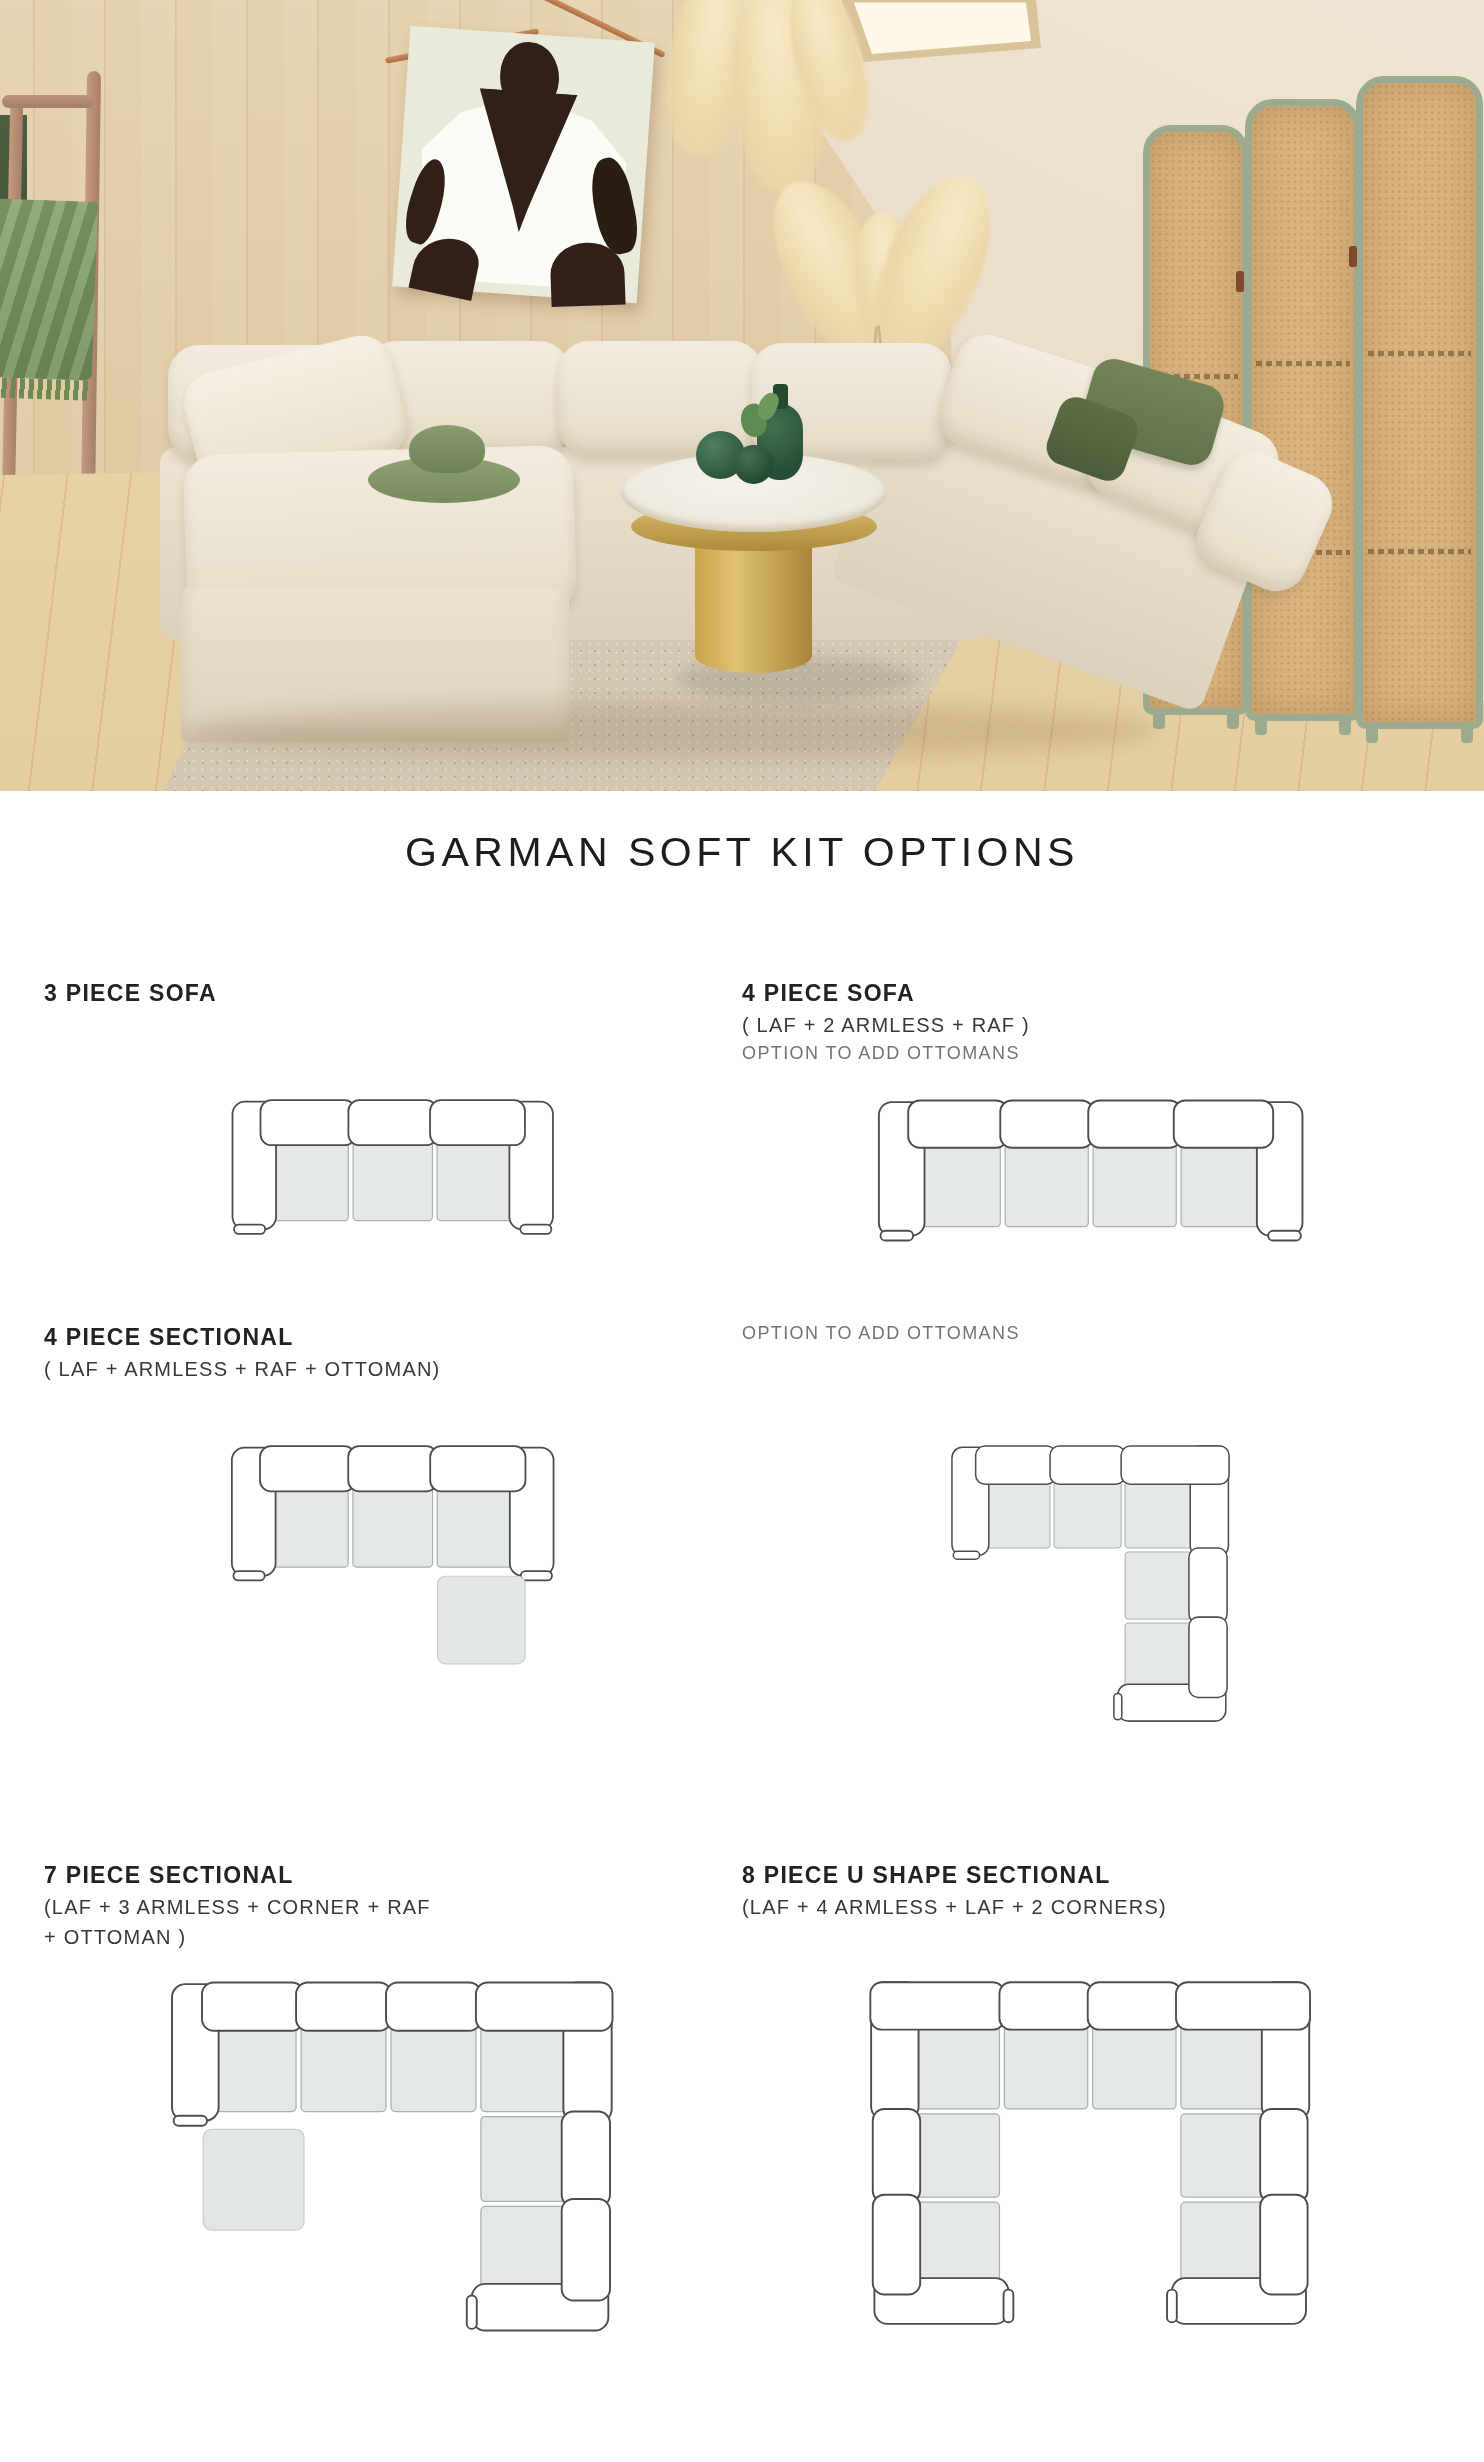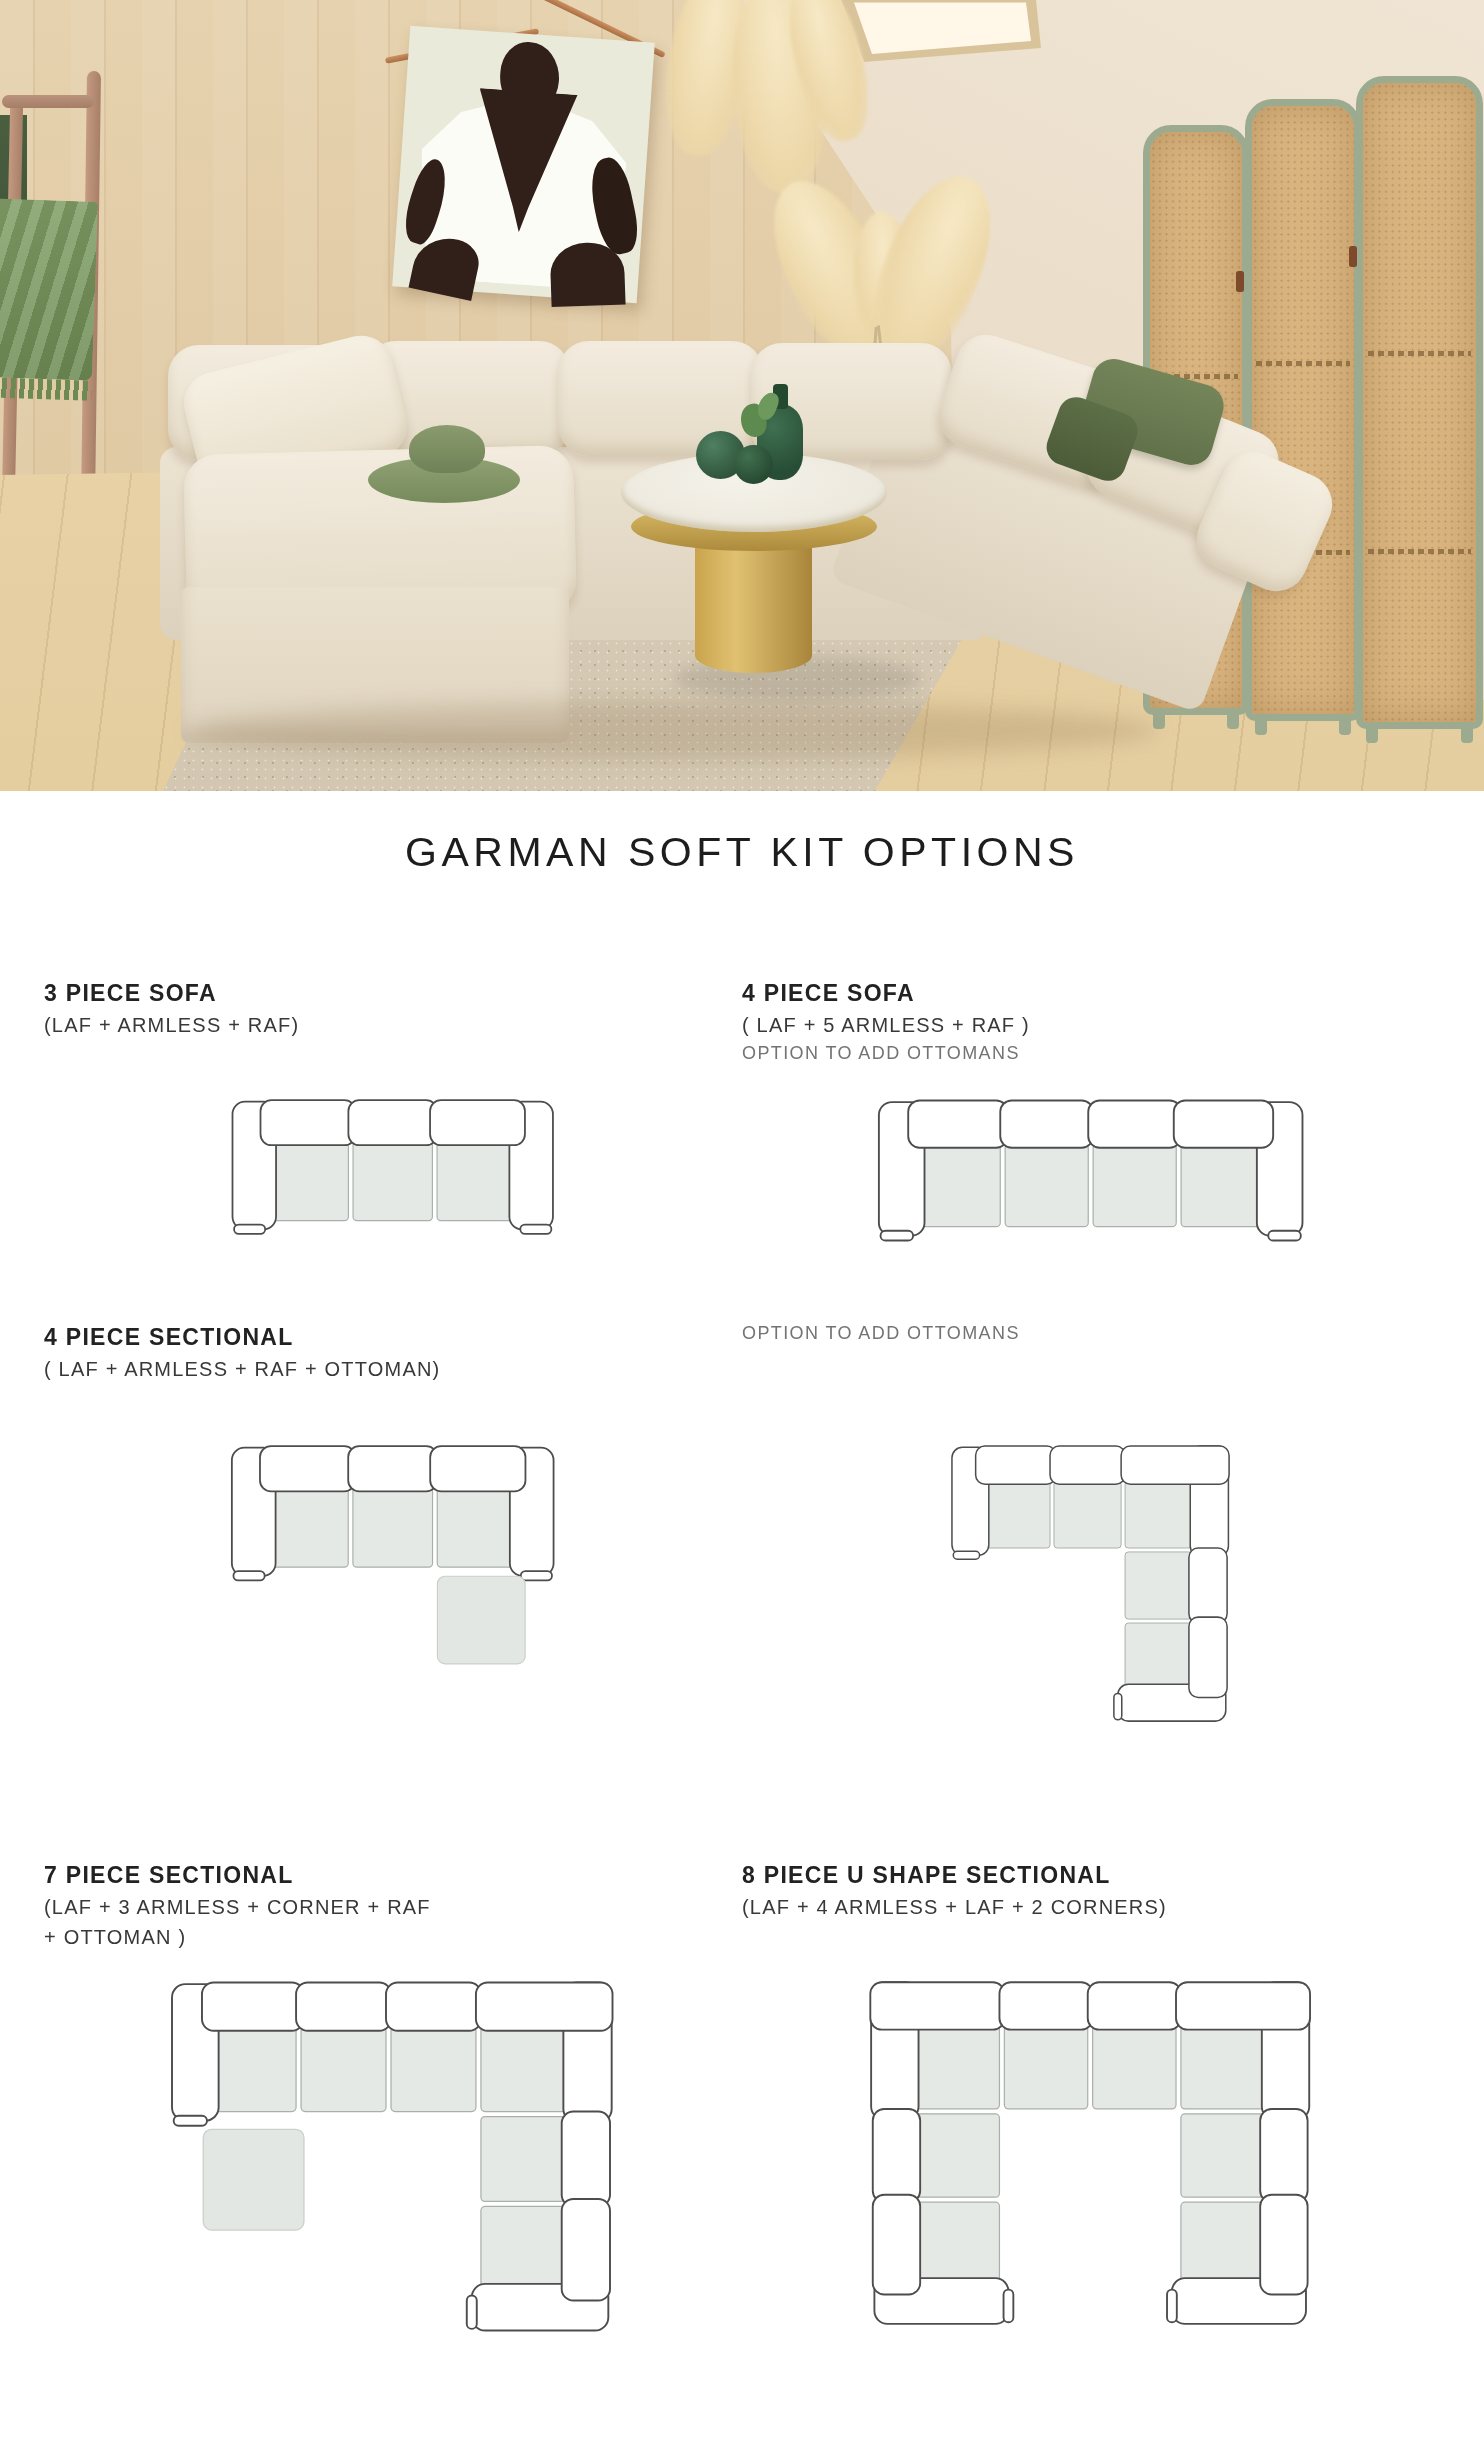--- a/index.html
+++ b/index.html
@@ -225,21 +225,20 @@
   <div class="sprig2"></div>
 </div>
 
 <h1 class="main-title">GARMAN SOFT KIT OPTIONS</h1>
 
 <section class="options">
 
   <div class="cell r1">
     <div class="head">
       <h2 class="opt-title">3 PIECE SOFA</h2>
-      <p class="opt-cap">(LAF + ARMLESS + RAF)</p>
     </div>
     <svg class="diag" style="width:333px;height:140px" viewBox="-50 -54 426 180" xmlns="http://www.w3.org/2000/svg">
         <g transform="rotate(0 54 54)">
           <rect x="3" y="3" width="102" height="102" rx="5" class="seat"></rect>
           <rect x="-44" y="-48" width="56" height="164" rx="16" class="frame"></rect>
           <rect x="-42" y="110" width="40" height="12" rx="6" class="frame"></rect>
           <rect x="-8" y="-50" width="122" height="58" rx="14" class="frame"></rect>
         </g>
         <g transform="rotate(0 162 54)">
           <rect x="111" y="3" width="102" height="102" rx="5" class="seat"></rect>
@@ -250,21 +249,21 @@
           <rect x="312" y="-48" width="56" height="164" rx="16" class="frame"></rect>
           <rect x="326" y="110" width="40" height="12" rx="6" class="frame"></rect>
           <rect x="210" y="-50" width="122" height="58" rx="14" class="frame"></rect>
         </g>
       </svg>
   </div>
 
   <div class="cell r1">
     <div class="head">
       <h2 class="opt-title">4 PIECE SOFA</h2>
-      <p class="opt-cap">( LAF + 5 ARMLESS + RAF )</p>
+      <p class="opt-cap">( LAF + 2 ARMLESS + RAF )</p>
       <p class="opt-note">OPTION TO ADD OTTOMANS</p>
     </div>
     <svg class="diag" style="width:435px;height:147px" viewBox="-50 -54 534 180" xmlns="http://www.w3.org/2000/svg">
         <g transform="rotate(0 54 54)">
           <rect x="3" y="3" width="102" height="102" rx="5" class="seat"></rect>
           <rect x="-44" y="-48" width="56" height="164" rx="16" class="frame"></rect>
           <rect x="-42" y="110" width="40" height="12" rx="6" class="frame"></rect>
           <rect x="-8" y="-50" width="122" height="58" rx="14" class="frame"></rect>
         </g>
         <g transform="rotate(0 162 54)">

